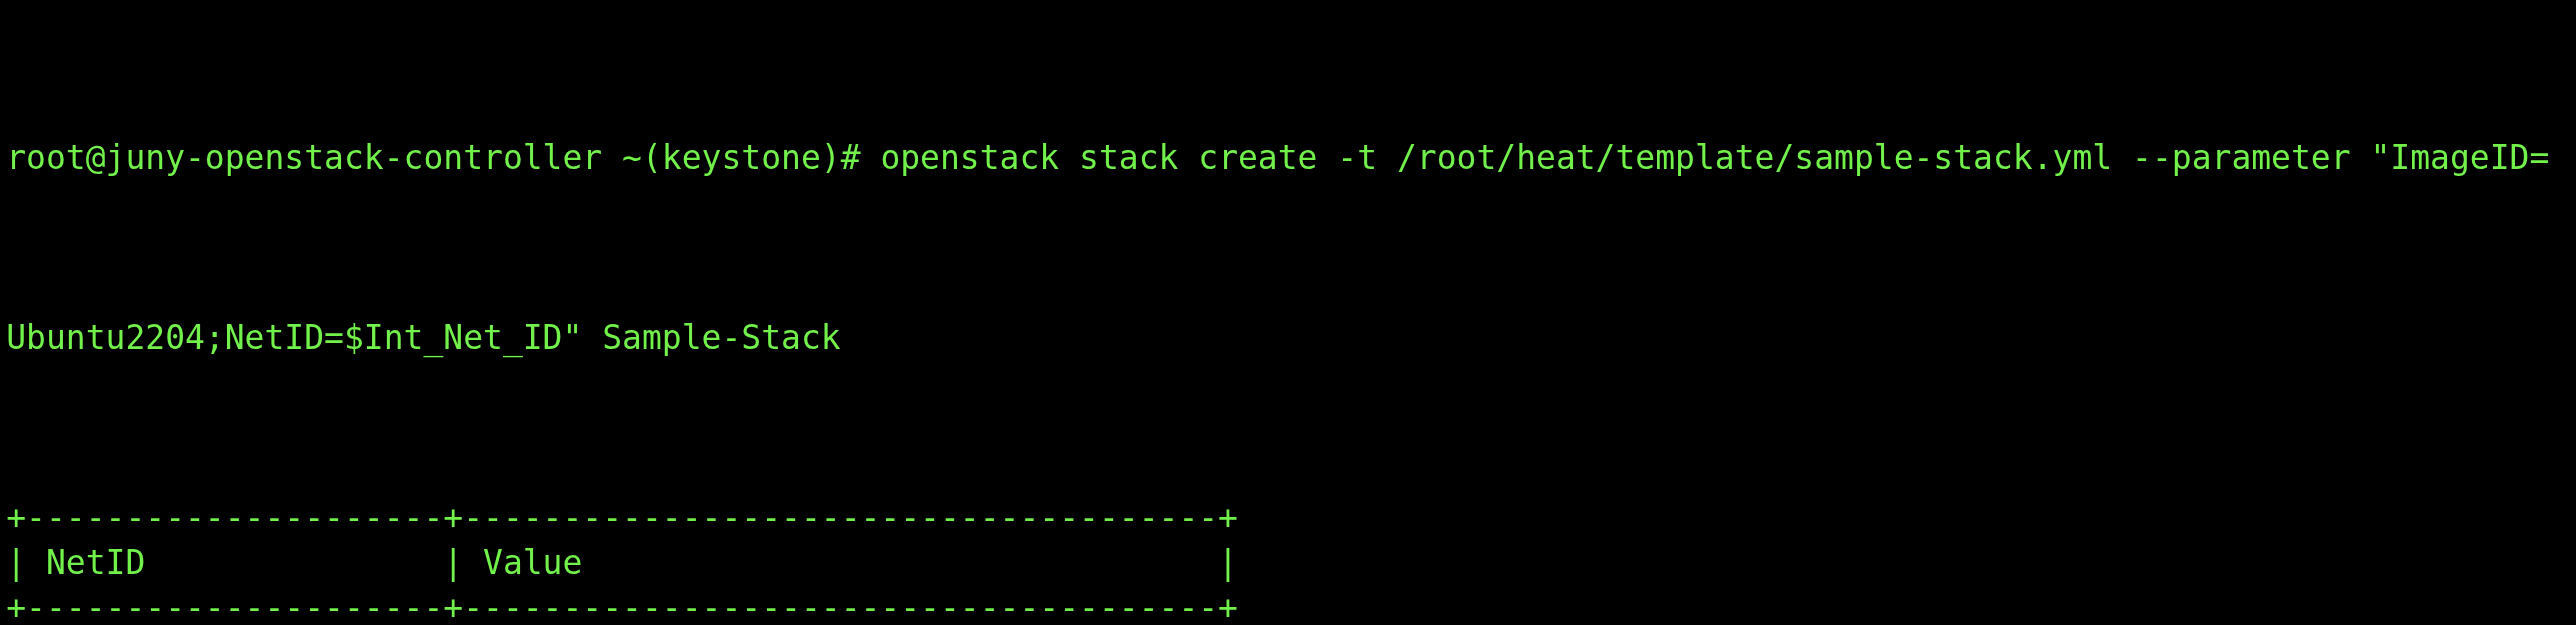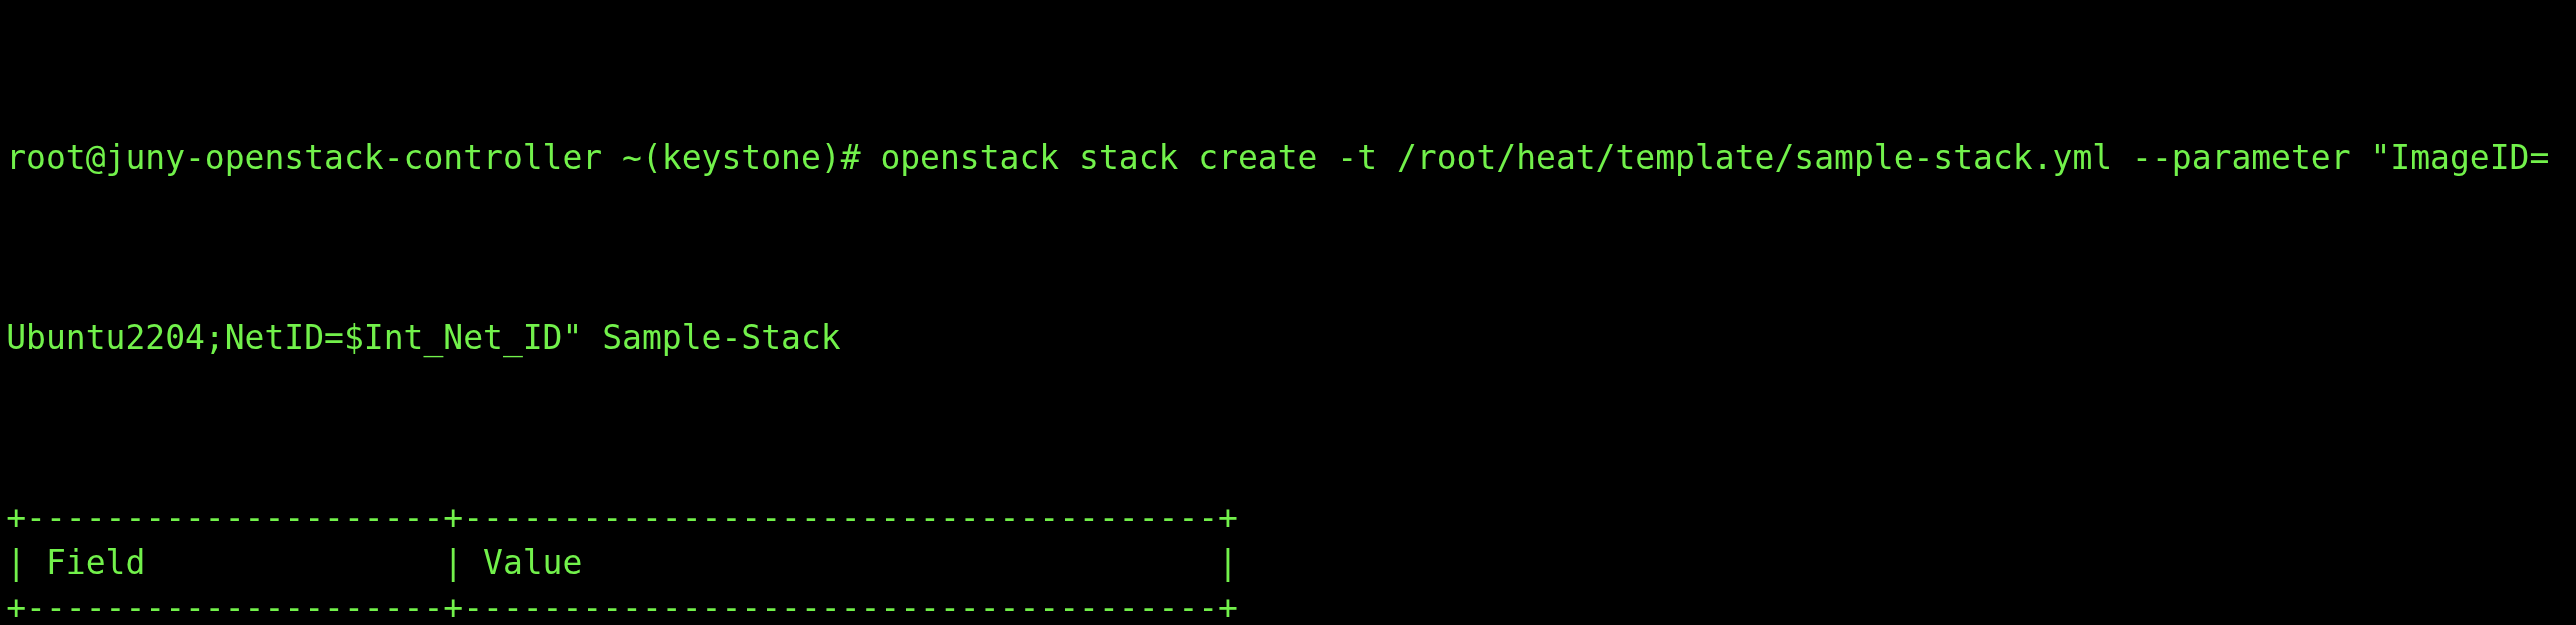--- a/index.html
+++ b/index.html
@@ -26,18 +26,18 @@
 </style>
 </head>
 <body>
 
 <div class="terminal" style="background-color: rgb(0, 0, 0); color: rgb(114, 241, 75);">
 
   <div class="line"><span>root@juny-openstack-controller ~(keystone)# </span><span>openstack stack create -t /root/heat/template/sample-stack.yml --parameter "ImageID=</span></div>
 
   <div class="line"><span>Ubuntu2204;NetID=$Int_Net_ID" Sample-Stack</span></div>
 
-  <div id="table-output"><div class="line">+---------------------+--------------------------------------+</div><div class="line">| Field               | Value                                |</div><div class="line">+---------------------+--------------------------------------+</div><div class="line">| id                  | 61f33522-c0de-4357-9fc7-0672bafd4aa3 |</div></div>
+  <div id="table-output"><div class="line">+---------------------+--------------------------------------+</div><div class="line">| NetID               | Value                                |</div><div class="line">+---------------------+--------------------------------------+</div><div class="line">| id                  | 61f33522-c0de-4357-9fc7-0672bafd4aa3 |</div></div>
 
   
 
 </div>
 
 
 </body></html>

